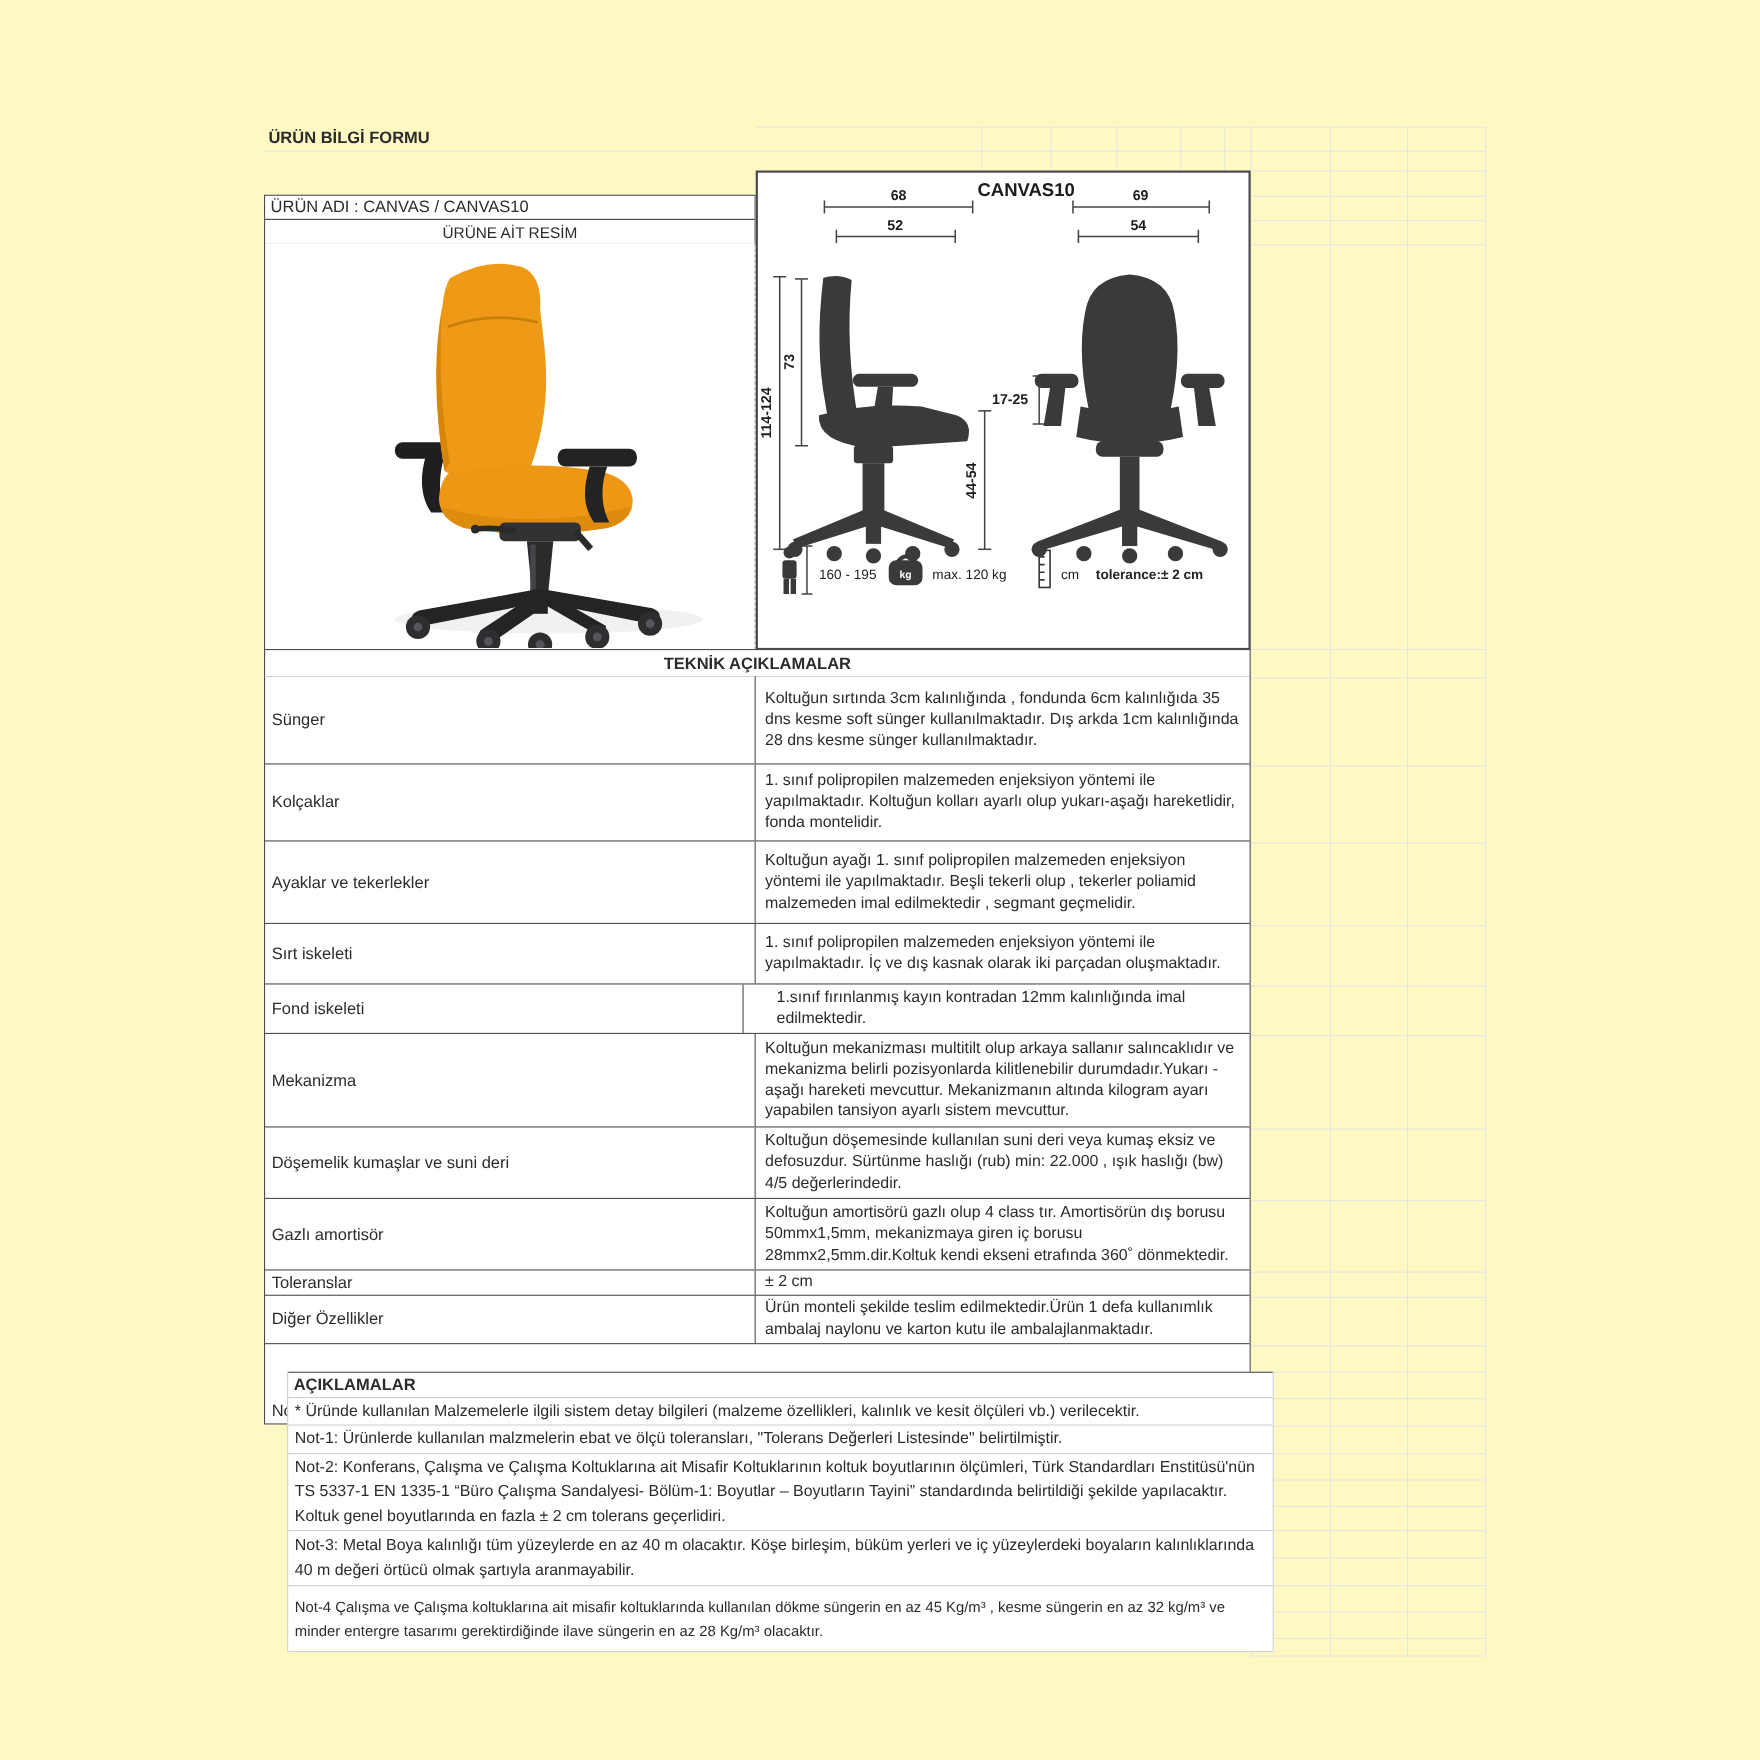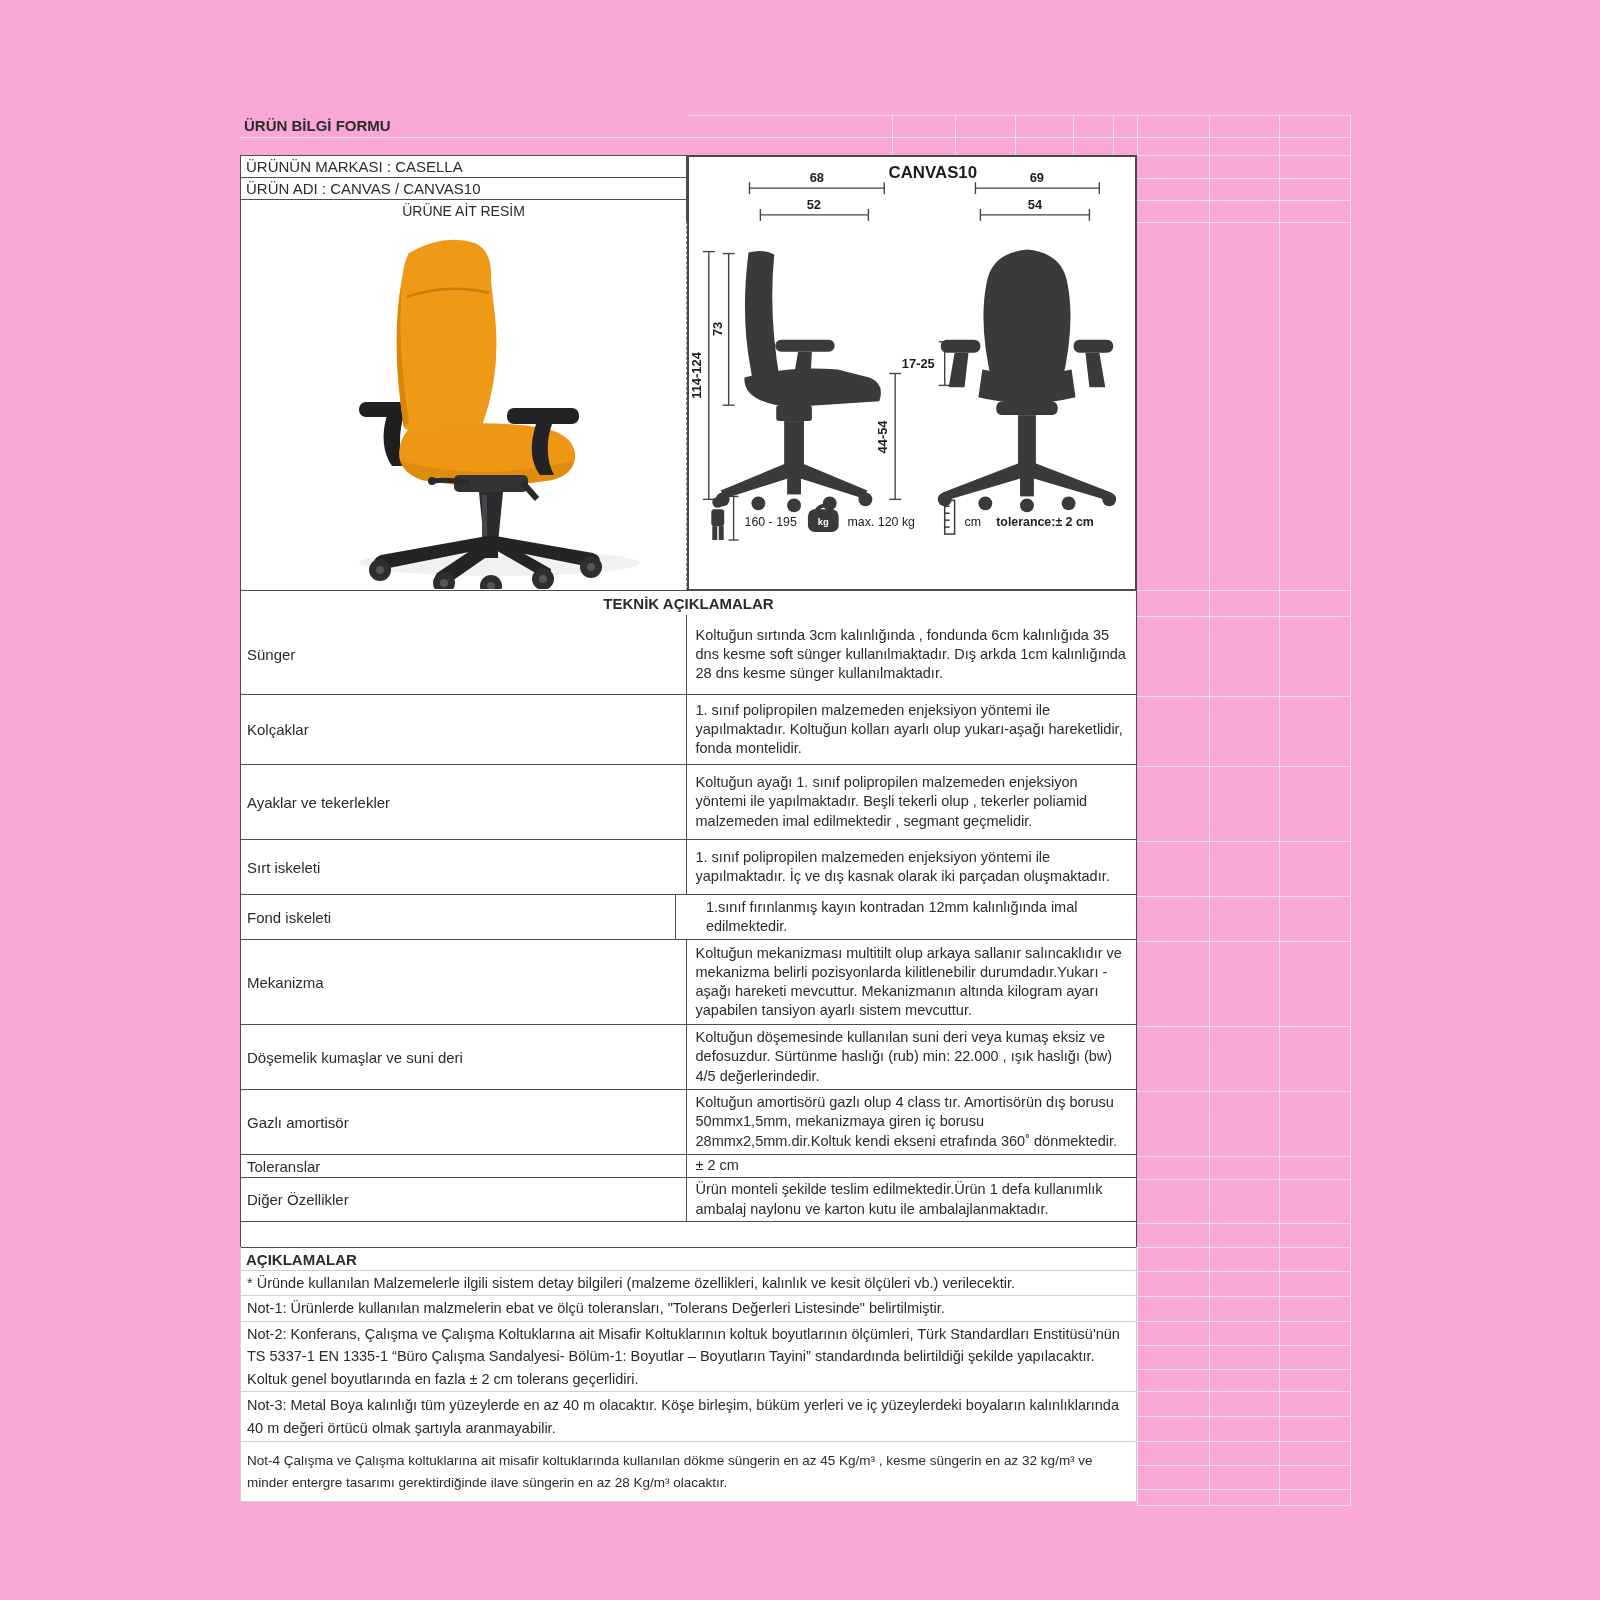--- a/index.html
+++ b/index.html
@@ -1,33 +1,33 @@
 <!DOCTYPE html>
 <html><head>
 <meta charset="utf-8">
 <style>
   html,body{margin:0;padding:0;background:#ffffff;}
-  .page{position:relative;width:1600px;height:1600px;background:#f9a8d4;
+  .page{position:relative;width:1600px;height:1600px;background:#fef9c3;
         font-family:"Liberation Sans",sans-serif;color:#2b2b2b;overflow:hidden;text-decoration:underline;}
   .abs{position:absolute;box-sizing:border-box;}
   .gline{position:absolute;background:#e4e4e4;}
   .cellbox{border:1px solid #4d4d4d;background:#fff;font-size:15px;display:flex;align-items:center;padding-left:5px;}
   .titlebar{font-weight:bold;font-size:15px;display:flex;align-items:center;padding-left:4px;}
   .imgheader{border:1px solid #4d4d4d;background:#fff;font-size:14px;display:flex;align-items:center;justify-content:center;text-align:center;}
   .imgcell{border-left:1px solid #4d4d4d;border-right:1px dashed #8a8a8a;background:#fff;}
   .drawbox{border:2px solid #4a4a4a;background:#fff;}
   .tekheader{border:1px solid #4d4d4d;background:#fff;font-weight:bold;font-size:15px;
              display:flex;align-items:center;justify-content:center;}
   .ttable{border-left:1px solid #4d4d4d;border-right:1px solid #4d4d4d;background:#fff;}
   .trow{display:flex;border-bottom:1px solid #4d4d4d;box-sizing:border-box;}
   .tlab{width:446px;border-right:1px solid #4d4d4d;box-sizing:border-box;display:flex;align-items:center;
         padding:2px 4px 2px 6px;font-size:15px;}
   .tval{width:450px;box-sizing:border-box;display:flex;align-items:center;
         padding:3px 10px 3px 9px;font-size:14.5px;line-height:1.32;}
-  .notes{background:#fff;border-left:1px solid #cfcfcf;border-right:1px solid #cfcfcf;}
+  .notes{background:#fff;border-left:1px solid #cfcfcf;border-right:1px solid #cfcfcf;margin-left:21px;}
   .nhead{font-weight:bold;font-size:15px;border-top:1px solid #4d4d4d;border-bottom:1px solid #cfcfcf;
          display:flex;align-items:center;padding-left:5px;box-sizing:border-box;}
   .nrow{border-bottom:1px solid #cfcfcf;font-size:14.5px;line-height:1.55;padding:1px 8px 1px 6px;
         box-sizing:border-box;display:flex;align-items:center;}
   .nrow.small{font-size:13.5px;line-height:1.65;}
   svg text{font-family:"Liberation Sans",sans-serif;}
 </style>
 </head>
 <body>
 
@@ -71,21 +71,20 @@
       <div class="gline" style="left: 1113px; top: 115px; width: 1px; height: 40px;"></div>
       <div class="gline" style="left: 1137px; top: 115px; width: 1px; height: 40px;"></div>
       <div class="gline" style="left: 1137px; top: 1247px; width: 1px; height: 258px;"></div>
       <div class="gline" style="left: 1209px; top: 115px; width: 1px; height: 1390px;"></div>
       <div class="gline" style="left: 1279px; top: 115px; width: 1px; height: 1390px;"></div>
       <div class="gline" style="left: 1350px; top: 115px; width: 1px; height: 1390px;"></div>
     </div>
 
   <div class="abs titlebar" style="left:240px;top:114px;width:450px;height:23px;">ÜRÜN BİLGİ FORMU</div>
 
-  <div class="abs cellbox" style="left:240px;top:155px;width:447px;height:23px;">ÜRÜNÜN MARKASI : CASELLA</div>
   <div class="abs cellbox" style="left:240px;top:177px;width:447px;height:23px;">ÜRÜN ADI : CANVAS / CANVAS10</div>
   <div class="abs imgheader" style="left:240px;top:199px;width:447px;height:23px;">ÜRÜNE AİT RESİM</div>
 
   <div class="abs imgcell" style="left:240px;top:221px;width:447px;height:370px;">
     <svg width="446" height="368" viewBox="0 0 446 368">
       <ellipse cx="258" cy="342" rx="140" ry="13" fill="#f1f1f1"></ellipse>
 
       <g fill="#1f1f21">
         <rect x="118" y="181" width="70" height="15" rx="7"></rect>
         <path d="M146,194 C140,214 142,232 151,245 L164,245 C157,230 158,210 163,194 Z"></path>

